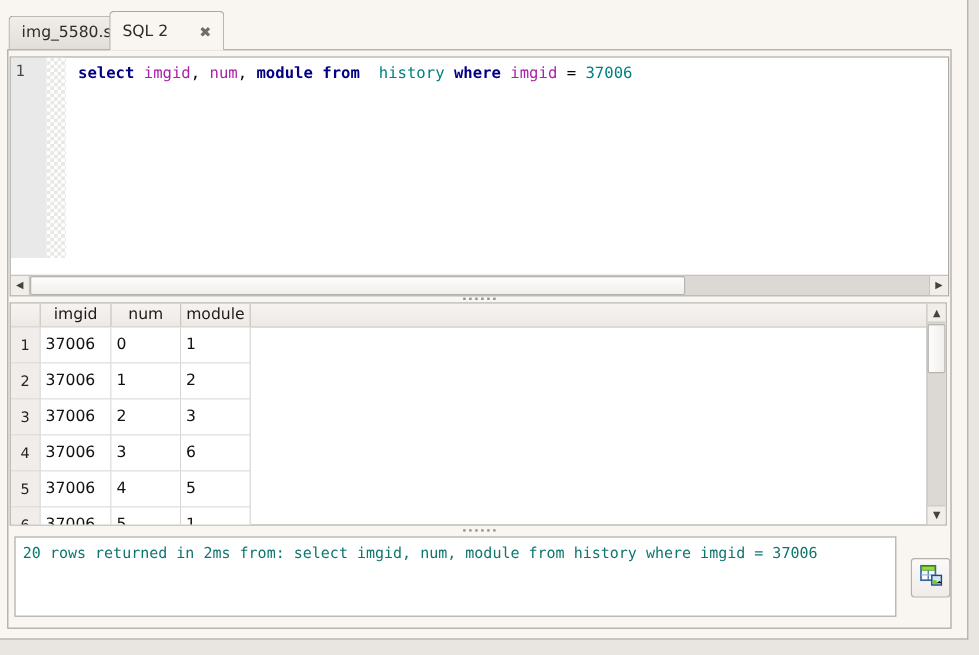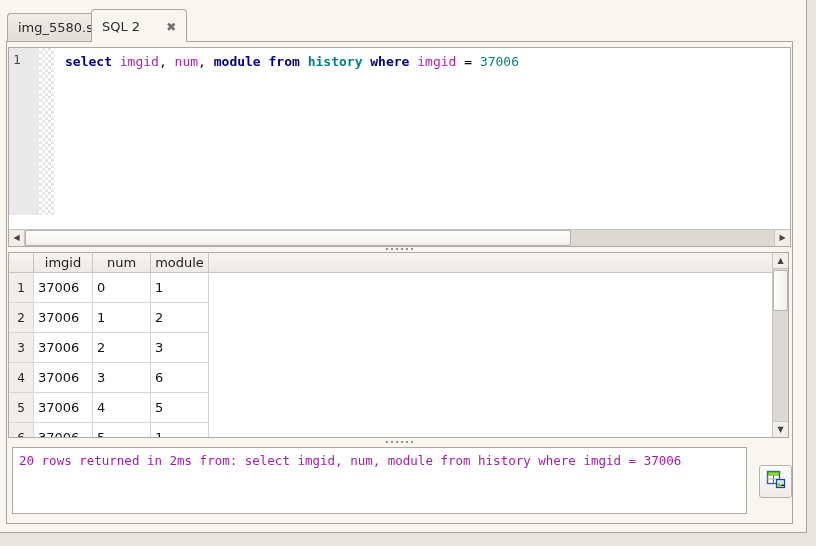--- a/index.html
+++ b/index.html
@@ -65,21 +65,21 @@
       linear-gradient(45deg,#e7e6e4 25%,transparent 25%,transparent 75%,#e7e6e4 75%);
     background-size:6px 6px;
     background-position:0 0,3px 3px;
   }
   .code-line {
     position:absolute; left:56px; top:6px;
     font-family:"DejaVu Sans Mono","Liberation Mono",monospace;
     font-size:13px; white-space:pre; color:#000;
   }
   .tok-keyword { font-weight:bold; }
-  .tok-table   { font-weight:bold; }
+  .tok-table   { font-weight:normal;margin-left:8px; }
 
   
   .hscroll {
     position:absolute; left:0; bottom:0; width:781px; height:17px;
     background:#dcd9d5; border-top:1px solid #c7c3bf;
     display:flex; align-items:stretch;
   }
   .sb-btn {
     width:16px; flex:0 0 16px; background:#f1eeea;
     display:flex; align-items:center; justify-content:center;
@@ -140,21 +140,21 @@
   .grid-row .td {
     border-right:1px solid #d8d5d1; border-bottom:1px solid #d8d5d1;
     display:flex; align-items:center; padding-left:4px; background:#fff;
   }
 
   
   .status-box {
     position:absolute; left:5px; top:405px; width:735px; height:67px;
     background:#fff; border:1px solid #adaaa6;
     font-family:"DejaVu Sans Mono","Liberation Mono",monospace;
-    font-size:12.5px; color:#a21caf; padding:5px 6px; white-space:nowrap;
+    font-size:12.5px; color:#0f766e; padding:5px 6px; white-space:nowrap;
     overflow:hidden;
   }
   .save-results-btn {
     position:absolute; left:752px; top:423px; width:33px; height:33px;
     background:linear-gradient(#fbfaf8,#efece8);
     border:1px solid #b5b1ad; border-radius:3px;
     display:flex; align-items:center; justify-content:center;
   }
 </style>
 </head>

